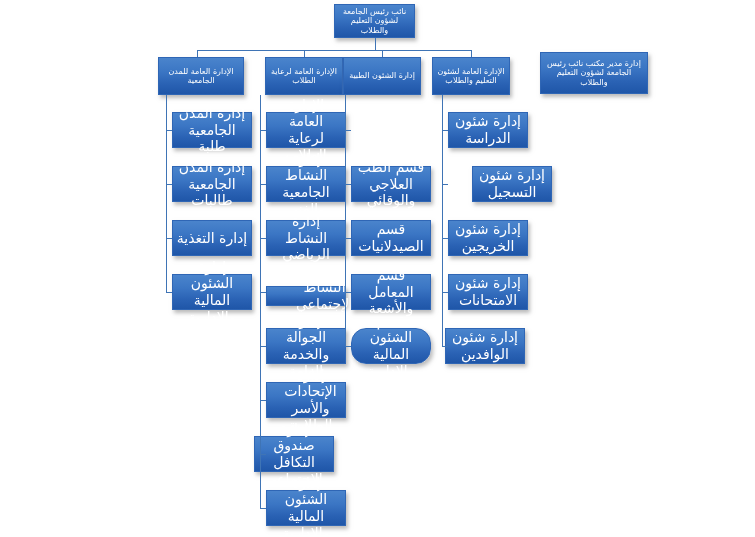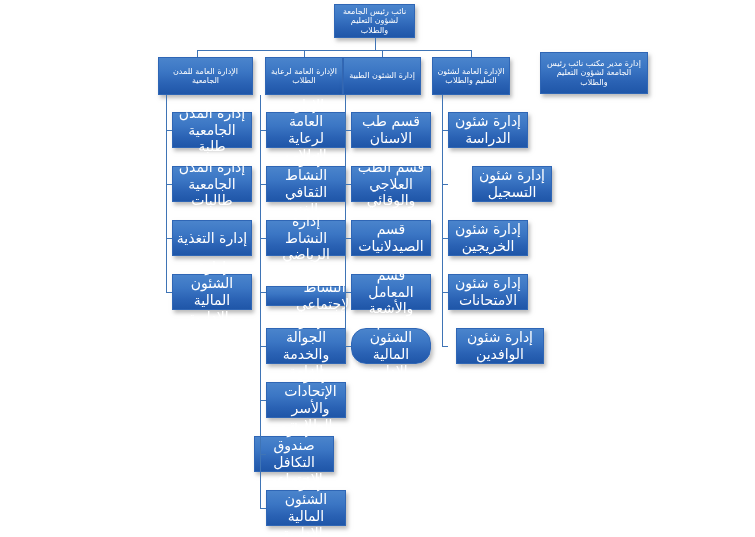--- a/index.html
+++ b/index.html
@@ -49,68 +49,67 @@
 </head>
 <body>
 
 <div id="chart-canvas">
 
 <div class="node level2" style="left: 540px; top: 52px; width: 108px; height: 42px;">إدارة مدير مكتب نائب رئيس الجامعة لشؤون التعليم والطلاب</div>
     <div class="node root" style="left: 334px; top: 4px; width: 81px; height: 34px;">نائب رئيس الجامعة لشؤون التعليم والطلاب</div>
     <div class="connector v" style="left: 374.5px; top: 38px; height: 12px;"></div>
     <div class="connector h" style="left: 197px; top: 50px; width: 274px;"></div>
     <div class="connector v" style="left: 197px; top: 50px; height: 7px;"></div>
-    <div class="node level2" style="left: 158px; top: 57px; width: 95px; height: 38px;">الإدارة العامة للمدن الجامعية</div>
+    <div class="node level2" style="left: 158px; top: 57px; width: 86px; height: 38px;">الإدارة العامة للمدن الجامعية</div>
     <div class="node " style="left: 172px; top: 112px; width: 80px; height: 36px;">إدارة المدن الجامعية طلبة</div>
     <div class="connector h" style="left: 166px; top: 130px; width: 6px;"></div>
     <div class="node " style="left: 172px; top: 166px; width: 80px; height: 36px;">إدارة المدن الجامعية طالبات</div>
     <div class="connector h" style="left: 166px; top: 184px; width: 6px;"></div>
     <div class="node " style="left: 172px; top: 220px; width: 80px; height: 36px;">إدارة التغذية</div>
     <div class="connector h" style="left: 166px; top: 238px; width: 6px;"></div>
     <div class="node " style="left: 172px; top: 274px; width: 80px; height: 36px;">إدارة الشئون المالية والإدارية</div>
     <div class="connector h" style="left: 166px; top: 292px; width: 6px;"></div>
     <div class="connector v" style="left: 166px; top: 95px; height: 197px;"></div>
     <div class="connector v" style="left: 304px; top: 50px; height: 7px;"></div>
     <div class="node level2" style="left: 265px; top: 57px; width: 78px; height: 38px;">الإدارة العامة لرعاية الطلاب</div>
     <div class="node " style="left: 266px; top: 112px; width: 80px; height: 36px;">الإدارة العامة لرعاية الطلاب</div>
     <div class="connector h" style="left: 260px; top: 130px; width: 6px;"></div>
-    <div class="node " style="left: 266px; top: 166px; width: 80px; height: 36px;">إدارة النشاط الثقافي والفني</div>
+    <div class="node " style="left: 266px; top: 166px; width: 80px; height: 36px;">إدارة النشاط الجامعية والفني</div>
     <div class="connector h" style="left: 260px; top: 184px; width: 6px;"></div>
     <div class="node " style="left: 266px; top: 220px; width: 80px; height: 36px;">إدارة النشاط الرياضي</div>
     <div class="connector h" style="left: 260px; top: 238px; width: 6px;"></div>
     <div class="node " style="left: 266px; top: 286px; width: 80px; height: 20px; padding-left: 40px;">إدارة النشاط الإجتماعي والرحلات</div>
     <div class="connector h" style="left: 260px; top: 292px; width: 6px;"></div>
     <div class="node " style="left: 266px; top: 328px; width: 80px; height: 36px;">إدارة الجوالة والخدمة العامة</div>
     <div class="connector h" style="left: 260px; top: 346px; width: 6px;"></div>
     <div class="node " style="left: 266px; top: 382px; width: 80px; height: 36px; padding-left: 12px;">إدارة الإتحادات والأسر الطلابية</div>
     <div class="connector h" style="left: 260px; top: 400px; width: 6px;"></div>
     <div class="node " style="left: 254px; top: 436px; width: 80px; height: 36px;">إدارة صندوق التكافل الإجتماعي</div>
     <div class="connector h" style="left: 260px; top: 454px; width: 6px;"></div>
     <div class="node " style="left: 266px; top: 490px; width: 80px; height: 36px;">إدارة الشئون المالية والإدارية</div>
     <div class="connector h" style="left: 260px; top: 508px; width: 6px;"></div>
     <div class="connector v" style="left: 260px; top: 95px; height: 413px;"></div>
     <div class="connector v" style="left: 382px; top: 50px; height: 7px;"></div>
     <div class="node level2" style="left: 343px; top: 57px; width: 78px; height: 38px;">إدارة الشئون الطبية</div>
-    <div class="node " style="left: 351px; top: 112px; width: 80px; height: 36px;">قسم طب الاسنان</div>
     <div class="connector h" style="left: 345px; top: 130px; width: 6px;"></div>
     <div class="node " style="left: 351px; top: 166px; width: 80px; height: 36px;">قسم الطب العلاجي والوقائي</div>
     <div class="connector h" style="left: 345px; top: 184px; width: 6px;"></div>
     <div class="node " style="left: 351px; top: 220px; width: 80px; height: 36px;">قسم الصيدلانيات</div>
     <div class="connector h" style="left: 345px; top: 238px; width: 6px;"></div>
     <div class="node " style="left: 351px; top: 274px; width: 80px; height: 36px;">قسم المعامل والأشعة</div>
     <div class="connector h" style="left: 345px; top: 292px; width: 6px;"></div>
     <div class="node " style="left: 351px; top: 328px; width: 80px; height: 36px; border-radius: 15px;">قسم الشئون المالية والإدارية</div>
     <div class="connector h" style="left: 345px; top: 346px; width: 6px;"></div>
     <div class="connector v" style="left: 345px; top: 95px; height: 251px;"></div>
     <div class="connector v" style="left: 471px; top: 50px; height: 7px;"></div>
     <div class="node level2" style="left: 432px; top: 57px; width: 78px; height: 38px;">الإدارة العامة لشئون التعليم والطلاب</div>
     <div class="node " style="left: 448px; top: 112px; width: 80px; height: 36px;">إدارة شئون الدراسة</div>
     <div class="connector h" style="left: 442px; top: 130px; width: 6px;"></div>
     <div class="node " style="left: 472px; top: 166px; width: 80px; height: 36px;">إدارة شئون التسجيل</div>
     <div class="connector h" style="left: 442px; top: 184px; width: 6px;"></div>
     <div class="node " style="left: 448px; top: 220px; width: 80px; height: 36px;">إدارة شئون الخريجين</div>
     <div class="connector h" style="left: 442px; top: 238px; width: 6px;"></div>
     <div class="node " style="left: 448px; top: 274px; width: 80px; height: 36px;">إدارة شئون الامتحانات</div>
     <div class="connector h" style="left: 442px; top: 292px; width: 6px;"></div>
-    <div class="node " style="left: 456px; top: 328px; width: 88px; height: 36px;">إدارة شئون الوافدين</div>
+    <div class="node " style="left: 445px; top: 328px; width: 80px; height: 36px;">إدارة شئون الوافدين</div>
     <div class="connector h" style="left: 442px; top: 346px; width: 6px;"></div>
     <div class="connector v" style="left: 442px; top: 95px; height: 251px;"></div>
   </div>
 
 </body></html>

